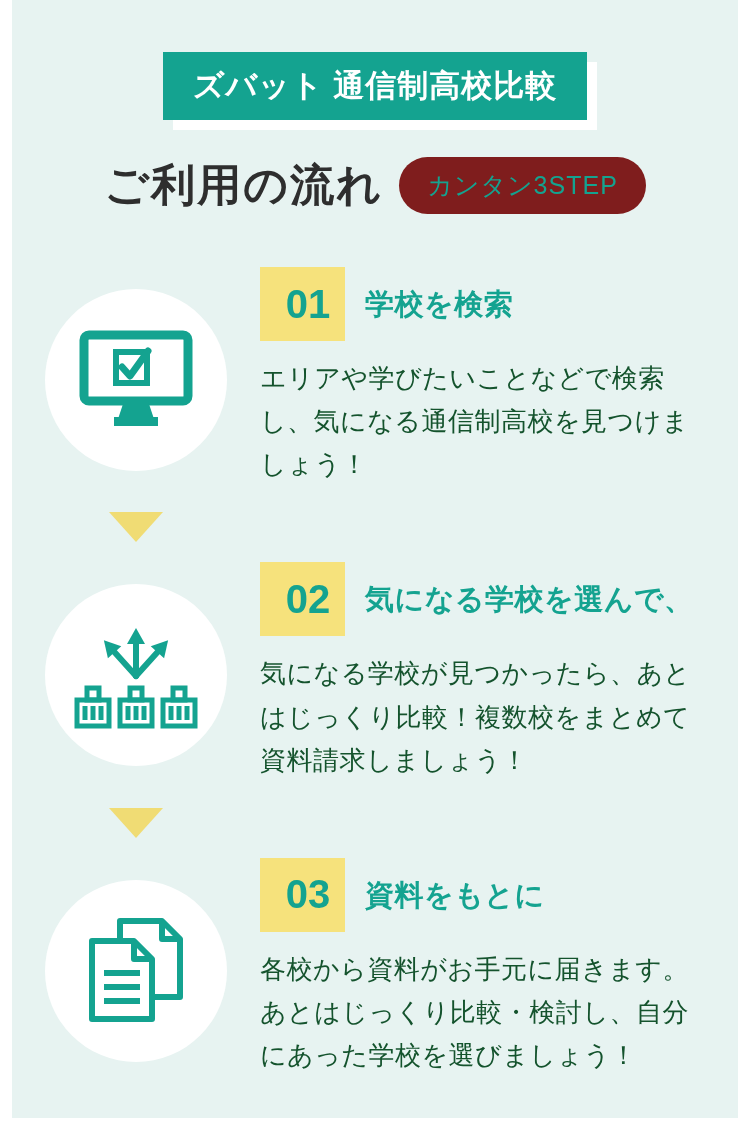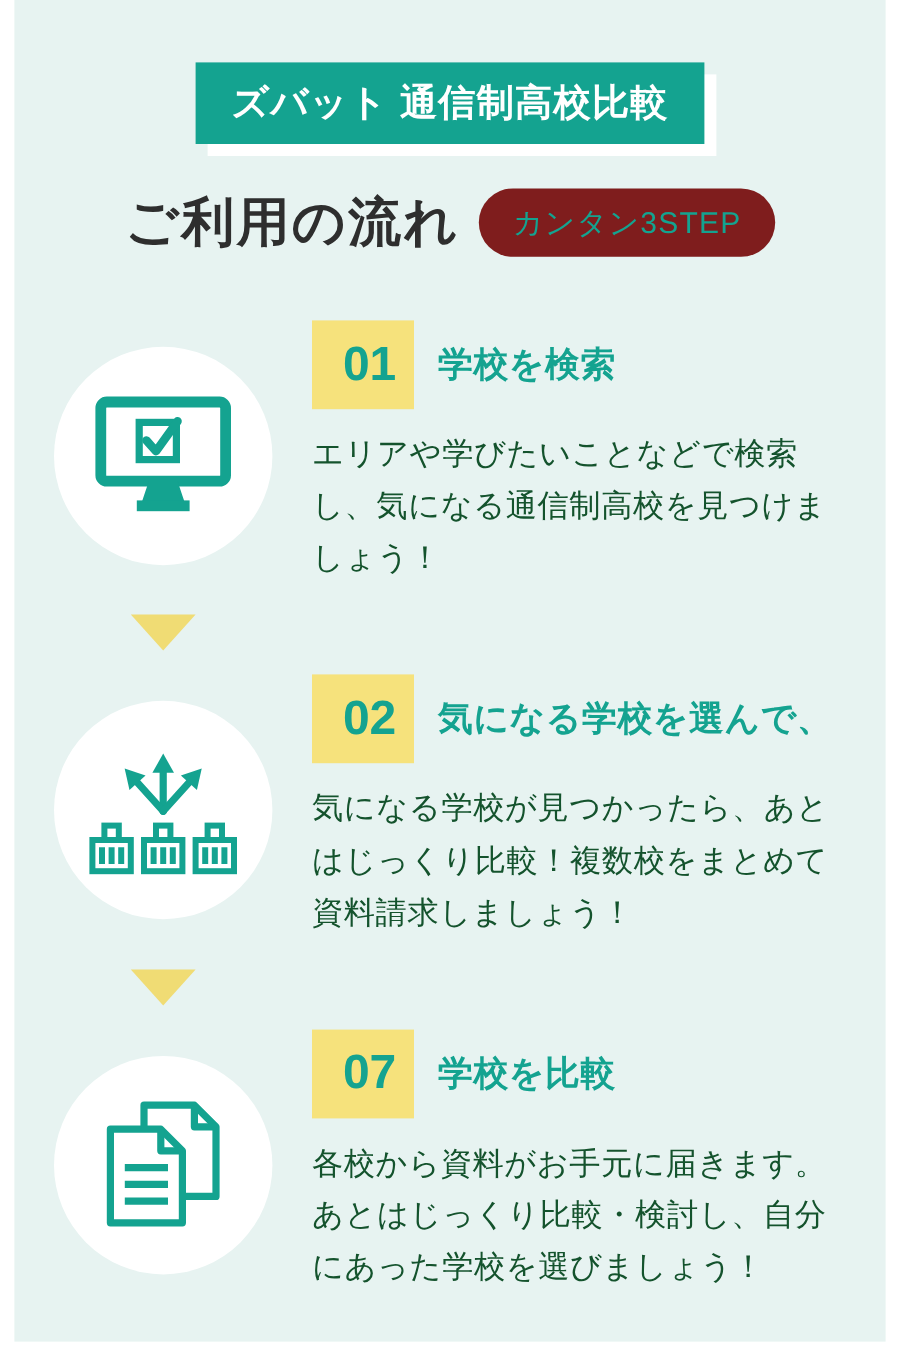--- a/index.html
+++ b/index.html
@@ -143,23 +143,23 @@
 
                 <line x1="20" y1="58" x2="56" y2="58"></line>
                 <line x1="20" y1="72" x2="56" y2="72"></line>
                 <line x1="20" y1="86" x2="56" y2="86"></line>
               </g>
             </svg>
           </div>
         </div>
         <div class="content-col">
           <div class="step-head">
-            <div class="num-box">07</div>
+            <div class="num-box">03</div>
             <div class="step-title">
-              <span>学校を比較</span>
+              <span>資料をもとに</span>
             </div>
           </div>
           <div class="step-desc">各校から資料がお手元に届きます。あとはじっくり比較・検討し、自分にあった学校を選びましょう！</div>
         </div>
       </div>
 
     </div>
   </div>
 </div>
 

